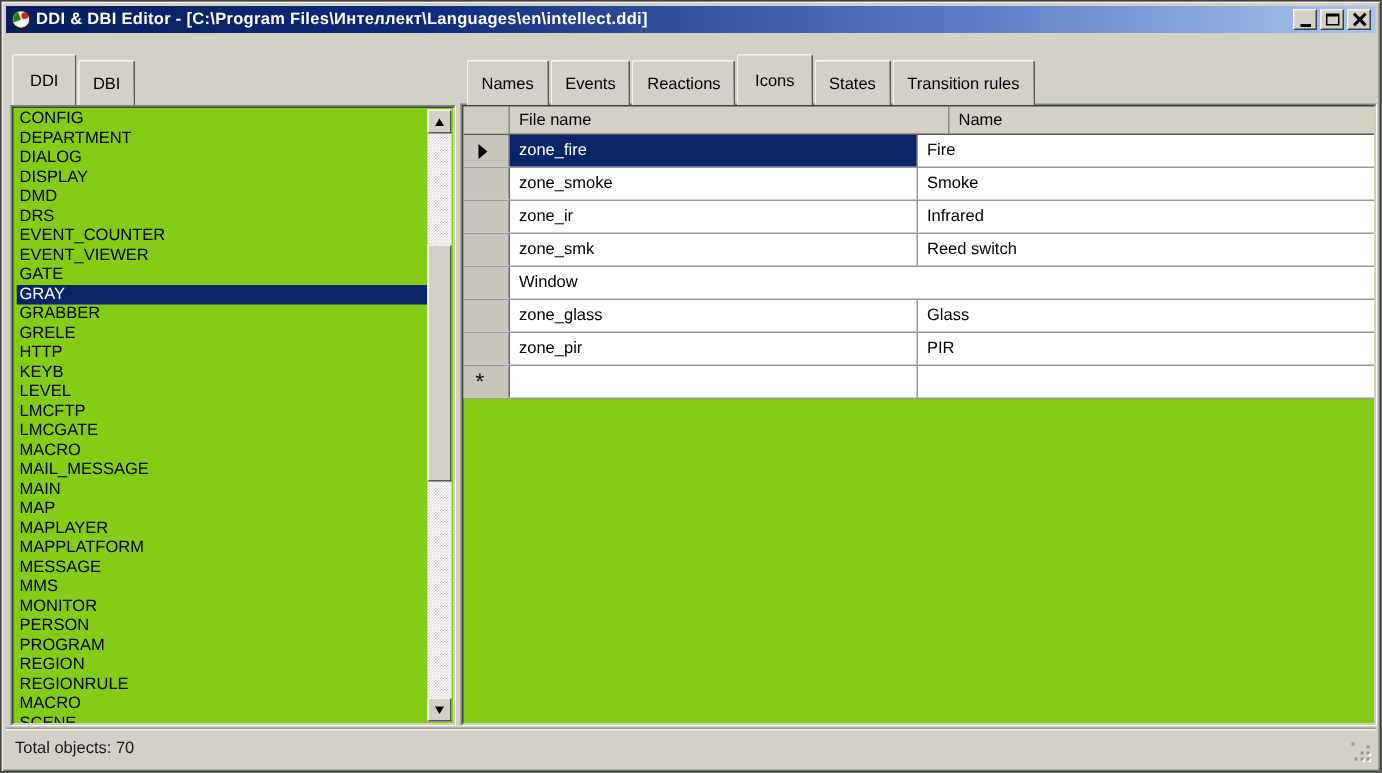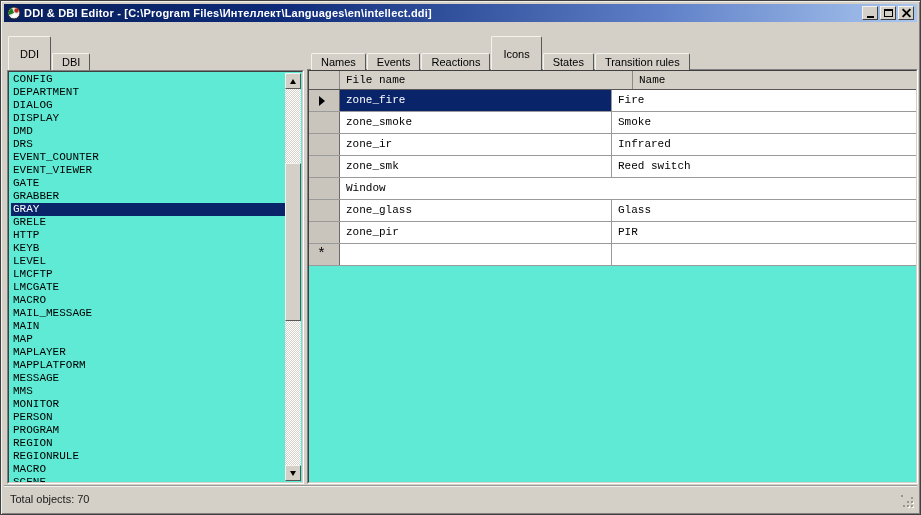--- a/index.html
+++ b/index.html
@@ -43,35 +43,35 @@
   
   .menubar {
     position:absolute; left:3px; top:37px; right:3px; height:20px;
     background:#d4d0c8; display:flex; align-items:center;
   }
   .menu-item { font-size:11px; color:#000; padding:2px 7px; margin-left:10px; }
 
   
   .tabstrip { position:absolute; display:flex; align-items:flex-end; height:21px; }
   .tab {
-    height:17px; padding:0 9px; background:#d4d0c8;
+    height:30px; padding:0 9px; background:#d4d0c8;
     border:1px solid; border-color:#f4f2ec #585858 #585858 #f4f2ec; border-bottom:none;
     border-top-left-radius:2px; border-top-right-radius:2px;
     font-size:11px; color:#000; display:flex; align-items:center; margin-right:1px;
     position:relative; z-index:1; cursor:default;
   }
   .tab.active { height:34px; z-index:3; padding:0 11px; }
 
   
   .sunken {
     position:absolute; border:1px solid; border-color:#808080 #ffffff #ffffff #808080;
   }
   .sunken-inner {
     position:absolute; inset:0; border:1px solid; border-color:#404040 #d4d0c8 #d4d0c8 #404040;
-    background:#5eead4; overflow:hidden;font-family:Liberation Mono, monospace;
+    background:#84cc16; overflow:hidden;
   }
 
   
   #listbox { left:6px; top:69px; width:297px; height:414px; }
   .list-content { position:absolute; left:2px; top:1px; right:17px; bottom:0; overflow:hidden; }
   .list-item {
     height:13px; line-height:13px; font-size:11px; color:#000;
     padding-left:2px; white-space:nowrap; cursor:default;
   }
   .list-item.selected { background:#0a246a; color:#fff; }
@@ -189,23 +189,23 @@
           <div class="list-item">DMD</div>
 
           <div class="list-item">DRS</div>
 
           <div class="list-item">EVENT_COUNTER</div>
 
           <div class="list-item">EVENT_VIEWER</div>
 
           <div class="list-item">GATE</div>
 
+          <div class="list-item selected">GRAY</div>
+
           <div class="list-item">GRABBER</div>
-
-          <div class="list-item selected">GRAY</div>
 
           <div class="list-item">GRELE</div>
 
           <div class="list-item">HTTP</div>
 
           <div class="list-item">KEYB</div>
 
           <div class="list-item">LEVEL</div>
 
           <div class="list-item">LMCFTP</div>

